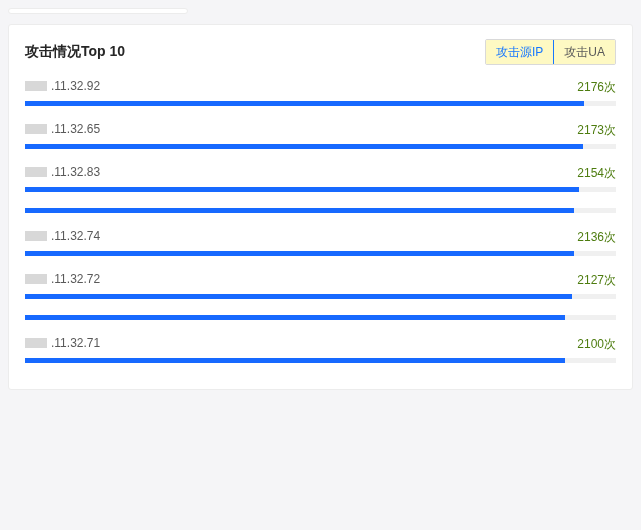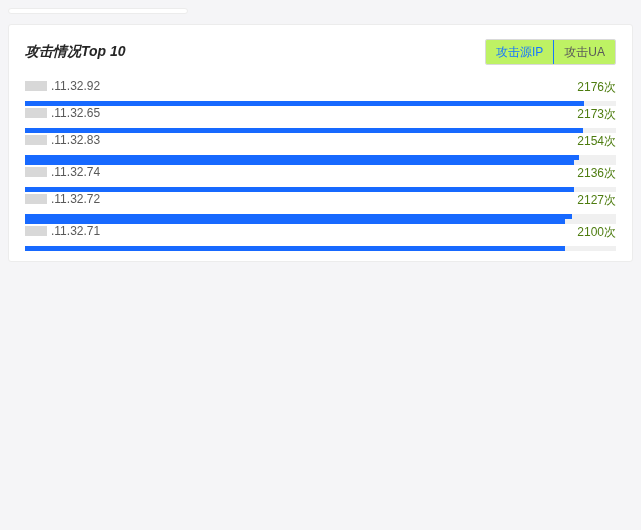--- a/index.html
+++ b/index.html
@@ -31,53 +31,52 @@
     .panel-header {
       display: flex;
       justify-content: space-between;
       align-items: center;
       margin-bottom: 14px;
     }
     .panel-title {
       font-size: 14px;
       font-weight: 600;
       color: #262626;
-      font-style: italic;
     }
     .seg {
       display: flex;
       border: 1px solid #d9d9d9;
       border-radius: 2px;
       overflow: hidden;
       font-size: 12px;
     }
     .seg-item {
       padding: 4px 10px;
-      background: #bef264;
+      background: #fef9c3;
       color: #595959;
       cursor: pointer;
       line-height: 16px;
     }
     .seg-item + .seg-item {
       border-left: 1px solid #1d4ed8;
     }
     .seg-item.active {
       color: #1677ff;
       border-color: #1677ff;
       position: relative;
     }
     .seg-item.active::before {
       content: "";
       position: absolute;
       inset: -1px;
       border: 1px solid #1677ff;
       pointer-events: none;
     }
     .row {
-      margin-bottom: 0;
+      margin-bottom: 16px;
       text-align: center;
     }
     .row-top {
       display: flex;
       justify-content: space-between;
       align-items: baseline;
       font-size: 12px;
       color: #595959;
       margin-bottom: 5px;
     }

